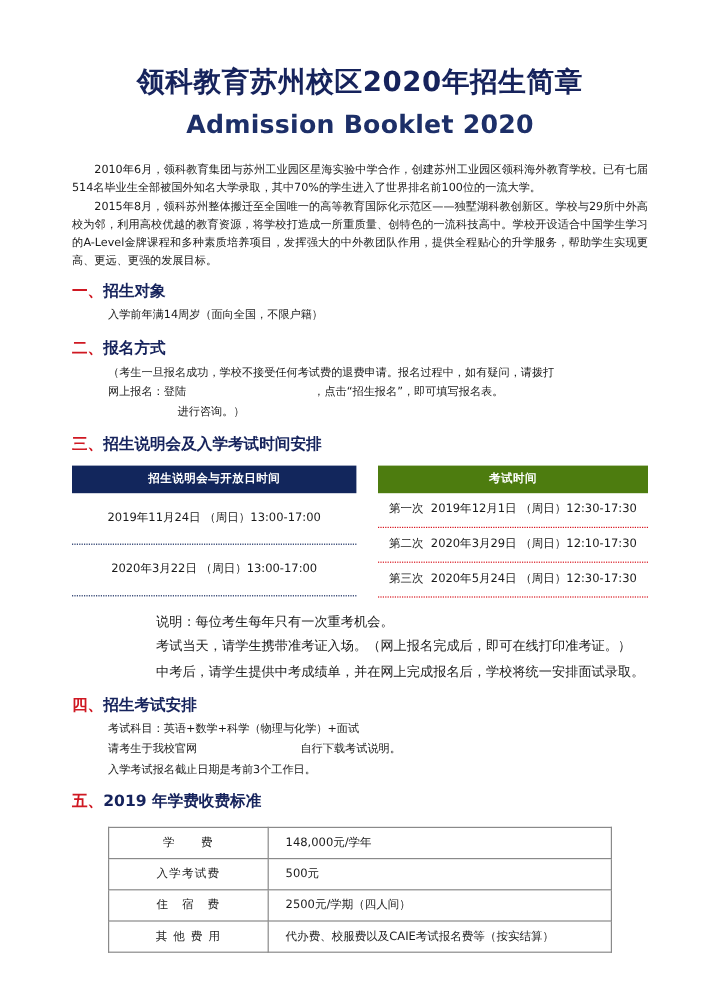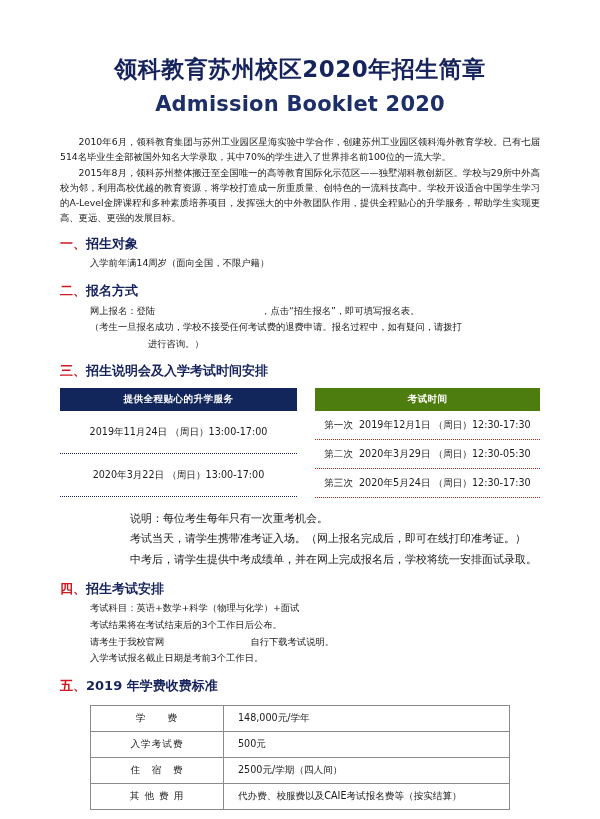--- a/index.html
+++ b/index.html
@@ -181,60 +181,59 @@
     <p class="intro-p">2015年8月，领科苏州整体搬迁至全国唯一的高等教育国际化示范区——独墅湖科教创新区。学校与29所中外高校为邻，利用高校优越的教育资源，将学校打造成一所重质量、创特色的一流科技高中。学校开设适合中国学生学习的A-Level金牌课程和多种素质培养项目，发挥强大的中外教团队作用，提供全程贴心的升学服务，帮助学生实现更高、更远、更强的发展目标。</p>
 
     <div class="section-head">
       <span class="sec-num">一、</span><span class="sec-text">招生对象</span>
     </div>
     <p class="sub-line">入学前年满14周岁（面向全国，不限户籍）</p>
 
     <div class="section-head">
       <span class="sec-num">二、</span><span class="sec-text">报名方式</span>
     </div>
+    <p class="sub-line"><span>（考生一旦报名成功，学校不接受任何考试费的退费申请。报名过程中，如有疑问，请拨打</span></p>
     <p class="sub-line"><span>网上报名：登陆</span><span class="redact w-url"></span><span>，点击“招生报名”，即可填写报名表。</span></p>
-    <p class="sub-line"><span>（考生一旦报名成功，学校不接受任何考试费的退费申请。报名过程中，如有疑问，请拨打</span></p>
     <p class="sub-line"><span class="redact w-phone"></span><span>进行咨询。）</span></p>
 
     <div class="section-head">
       <span class="sec-num">三、</span><span class="sec-text">招生说明会及入学考试时间安排</span>
     </div>
 
     <div class="sched-wrap">
 
       <div class="sched-col">
-        <div class="sched-head navy">提供全程贴心的升学服务</div>
+        <div class="sched-head navy">招生说明会与开放日时间</div>
         <div class="sched-rows navy">
           <div class="sched-row">2019年11月24日 （周日）13:00-17:00</div>
           <div class="sched-row">2020年3月22日 （周日）13:00-17:00</div>
         </div>
       </div>
 
       <div class="sched-col right">
         <div class="sched-head red">考试时间</div>
         <div class="sched-rows red">
           <div class="sched-row"><span class="seq">第一次</span><span>2019年12月1日 （周日）12:30-17:30</span></div>
-          <div class="sched-row"><span class="seq">第二次</span><span>2020年3月29日 （周日）12:30-05:30</span></div>
+          <div class="sched-row"><span class="seq">第二次</span><span>2020年3月29日 （周日）12:10-17:30</span></div>
           <div class="sched-row"><span class="seq">第三次</span><span>2020年5月24日 （周日）12:30-17:30</span></div>
         </div>
       </div>
 
     </div>
 
     <div class="notes">
       <p class="note-line">说明：每位考生每年只有一次重考机会。</p>
       <p class="note-line">考试当天，请学生携带准考证入场。（网上报名完成后，即可在线打印准考证。）</p>
       <p class="note-line">中考后，请学生提供中考成绩单，并在网上完成报名后，学校将统一安排面试录取。</p>
     </div>
 
     <div class="section-head">
       <span class="sec-num">四、</span><span class="sec-text">招生考试安排</span>
     </div>
     <p class="sub-line">考试科目：英语+数学+科学（物理与化学）+面试</p>
-    <p class="sub-line">考试结果将在考试结束后的3个工作日后公布。</p>
     <p class="sub-line"><span>请考生于我校官网</span><span class="redact w-url2"></span><span>自行下载考试说明。</span></p>
     <p class="sub-line">入学考试报名截止日期是考前3个工作日。</p>
 
     <div class="section-head">
       <span class="sec-num">五、</span><span class="sec-text">2019 年学费收费标准</span>
     </div>
 
     <table class="fee-table">
       <tbody>
           <tr>

